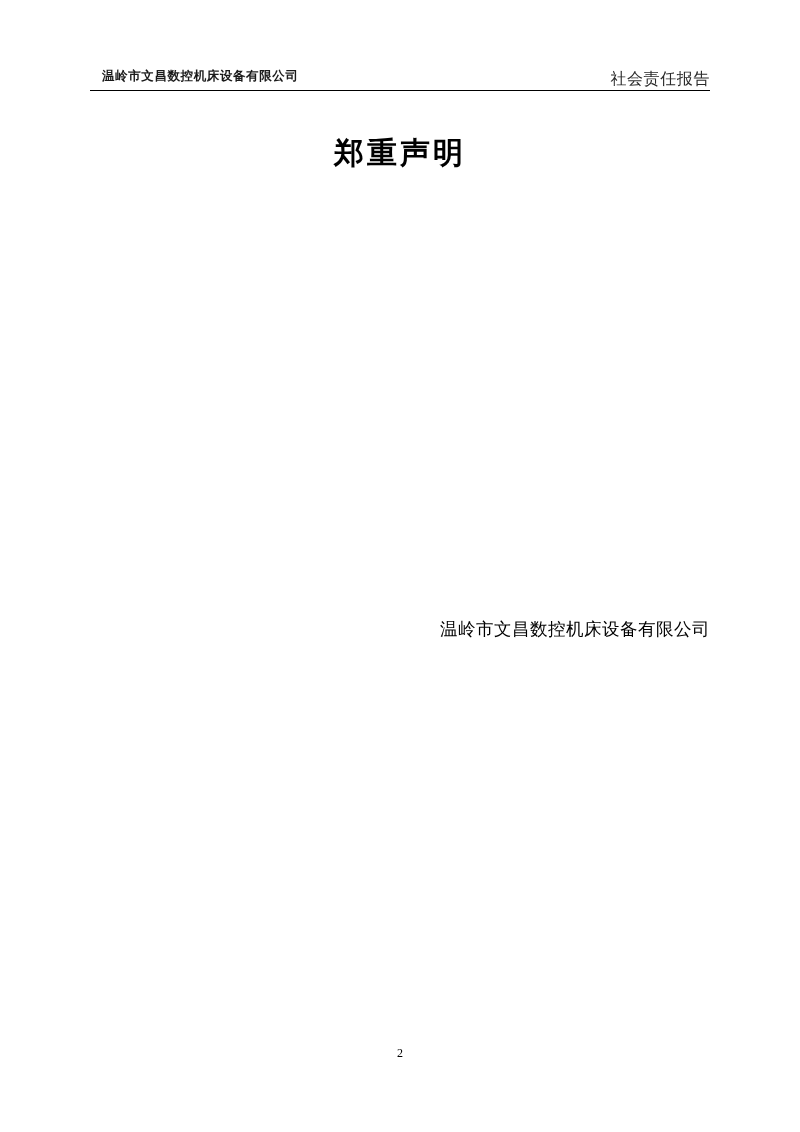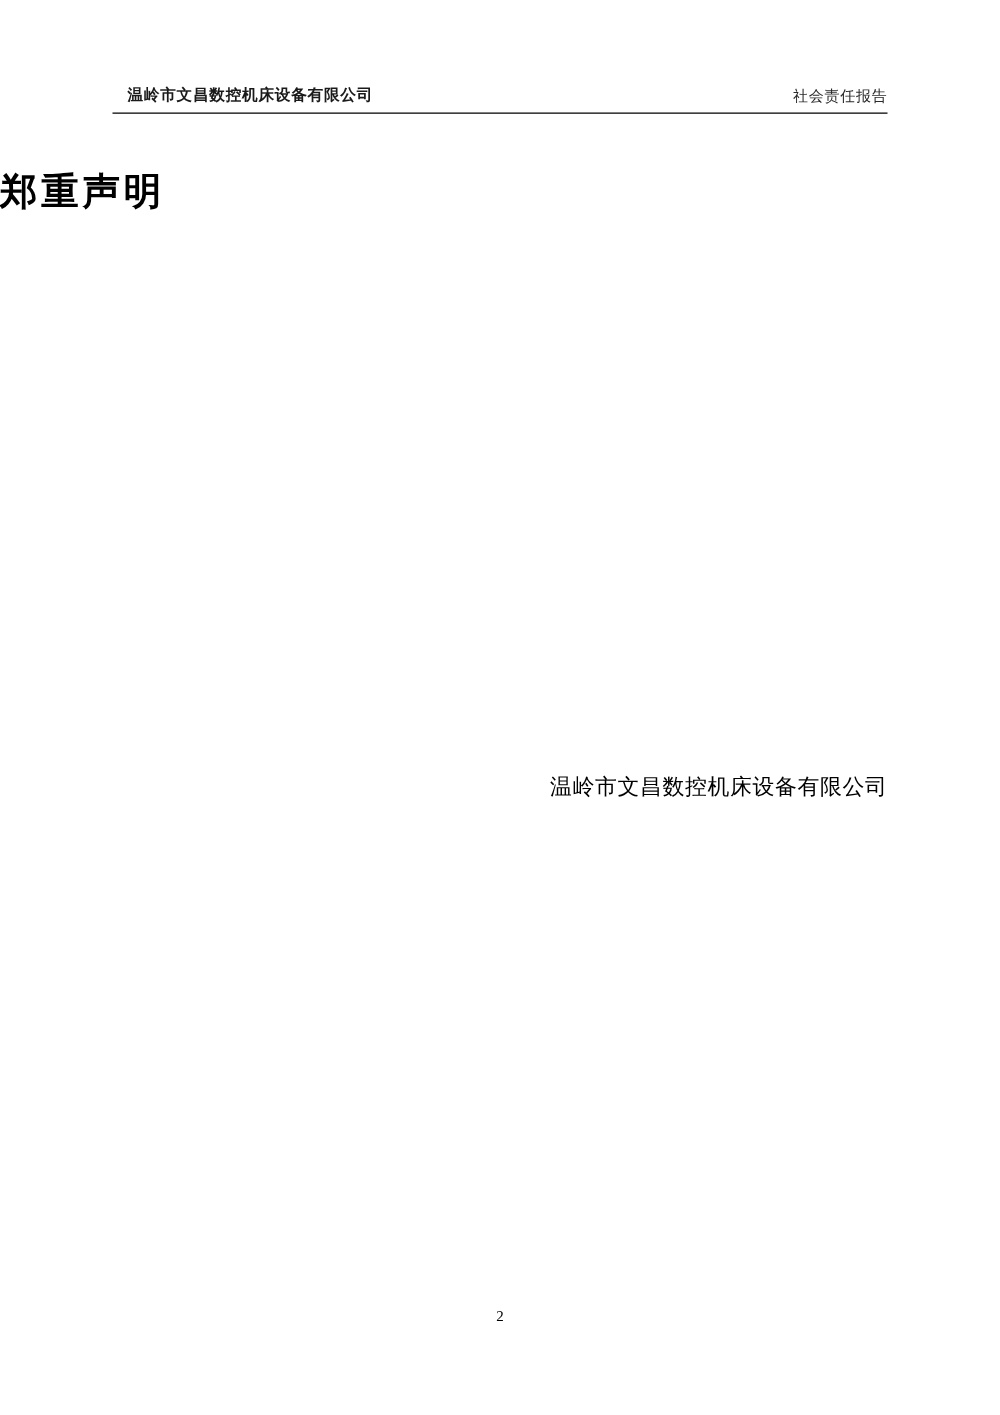--- a/index.html
+++ b/index.html
@@ -41,40 +41,41 @@
     font-size: 12.5px;
     letter-spacing: 0.6px;
     color: #1a1a1a;
     white-space: nowrap;
   }
   .header-right {
     position: absolute;
     right: 0;
     top: 1px;
     font-family: "Liberation Serif", "DejaVu Serif", serif;
-    font-size: 12px;
+    font-size: 16px;
     letter-spacing: 0.6px;
     color: #2a2a2a;
     white-space: nowrap;
   }
   .header-rule {
     position: absolute;
     left: 0;
     top: 22px;
     width: 620px;
     height: 0;
     border-top: 1px solid #000000;
   }
 
   
   .doc-title {
     position: absolute;
     left: 0;
     top: 133px;
     width: 800px;
+    text-align: center;
     font-family: "DejaVu Serif", "Liberation Serif", serif;
     font-weight: bold;
     font-size: 30px;
     letter-spacing: 3px;
     color: #000000;
   }
 
   
   .body-block {
     position: absolute;

